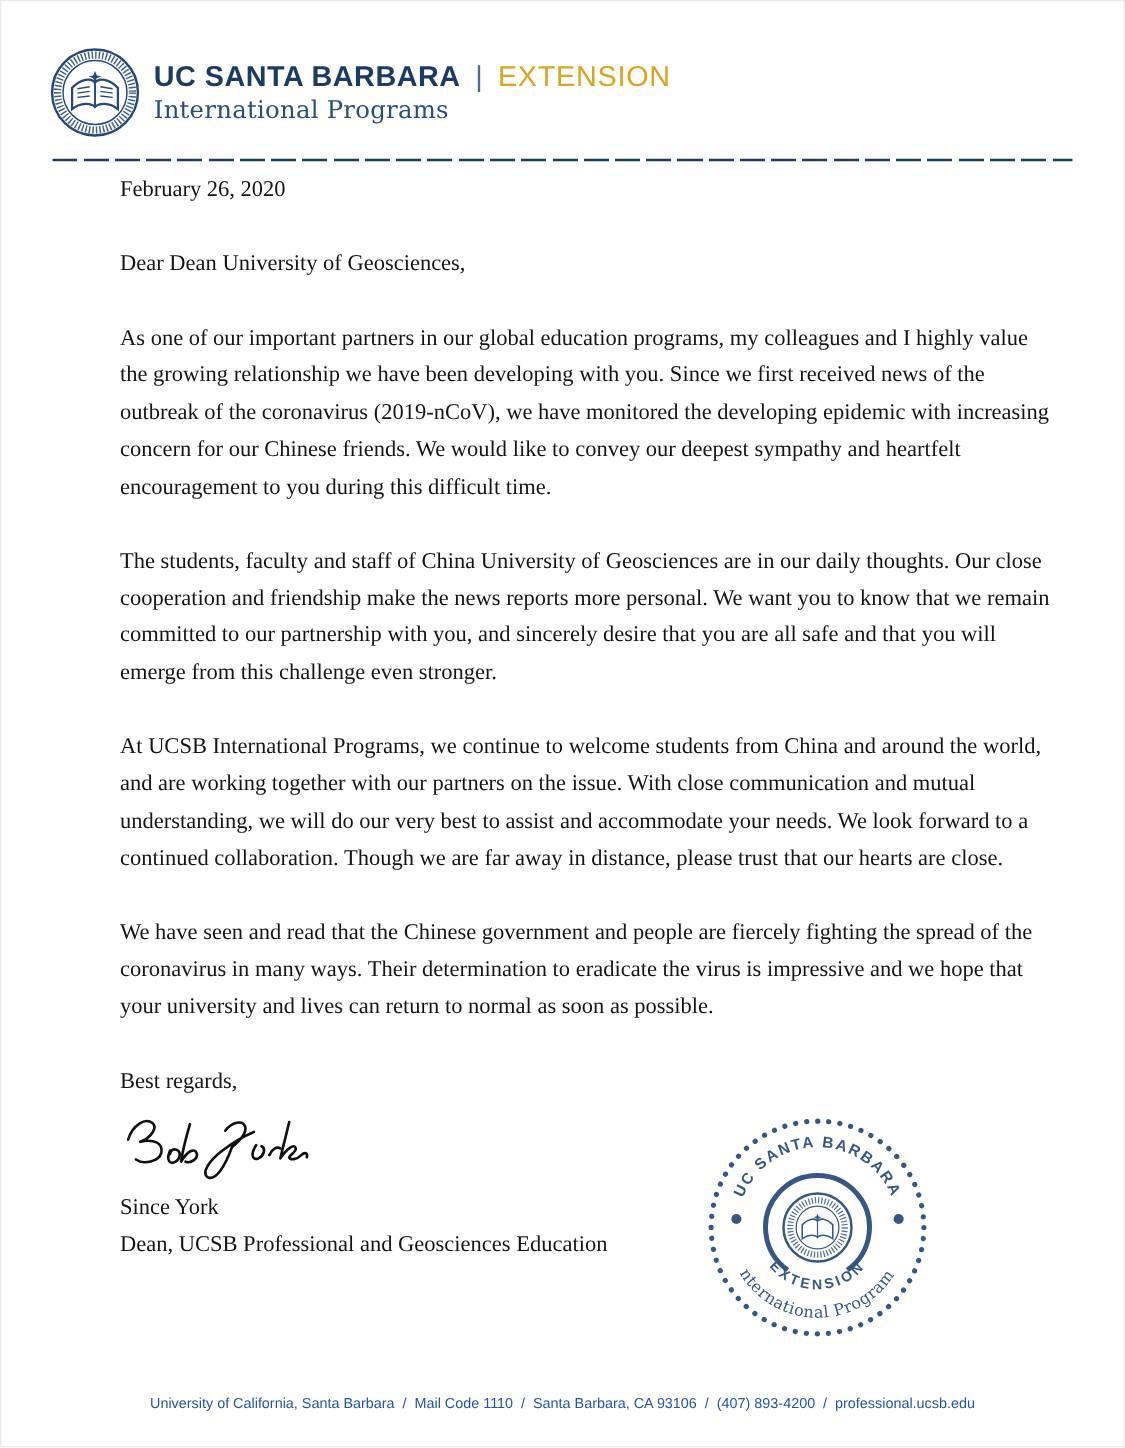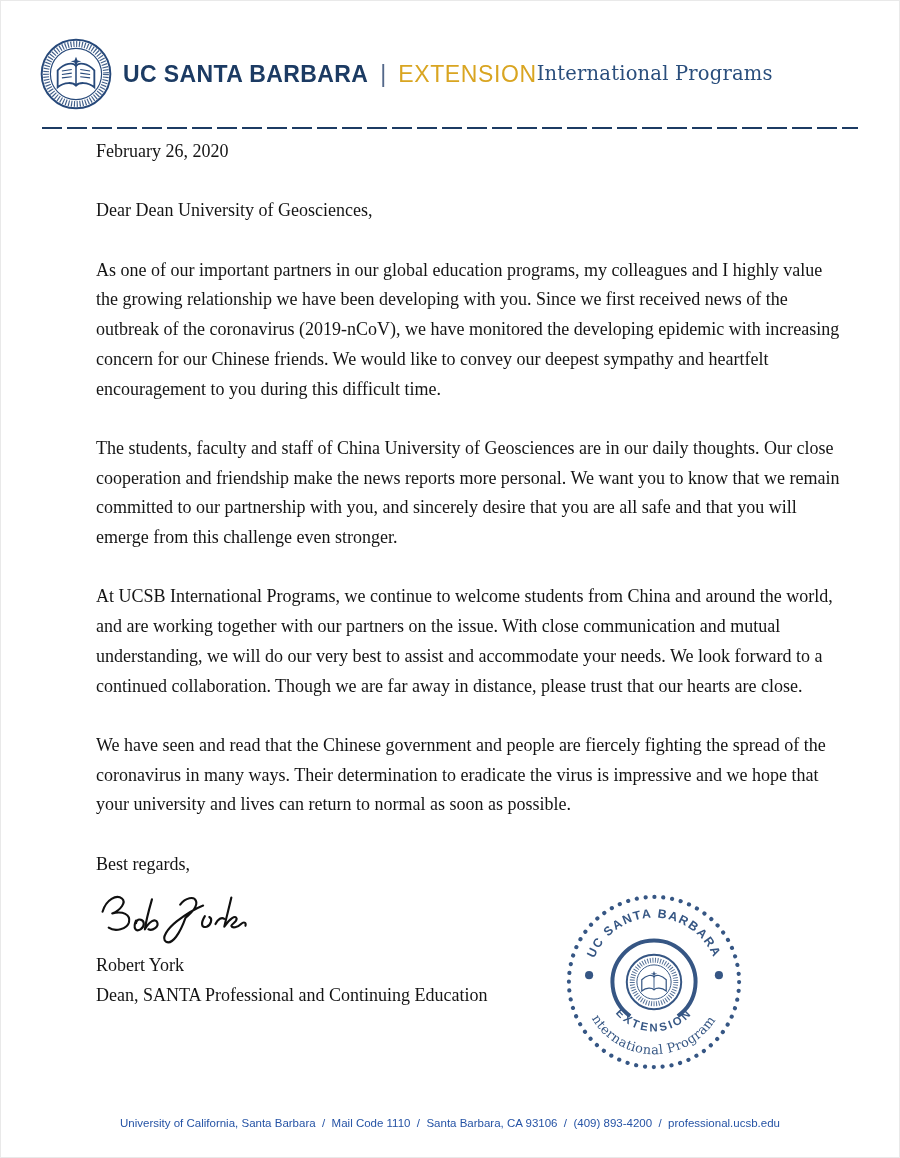--- a/index.html
+++ b/index.html
@@ -4,21 +4,21 @@
 <style>
   html,body{margin:0;padding:0;background:#fff;}
   .page{
     position:relative;width:900px;height:1158px;background:#fff;overflow:hidden;
     box-shadow:inset 0 0 0 1px #e9e9e9;
     font-family:"Liberation Serif",serif;color:#141414;
   }
   
   .letterhead{position:absolute;top:38px;left:40px;display:flex;align-items:center;gap:11px;}
   .seal-logo{width:72px;height:72px;flex:0 0 auto;}
-  .wordmark{display:flex;justify-content:center;}
+  .wordmark{display:flex;flex-direction:column;justify-content:center;}
   .brand-line{font-family:"Liberation Sans",sans-serif;font-size:23px;line-height:27px;letter-spacing:.4px;white-space:nowrap;}
   .brand-uc{color:#1C3B63;font-weight:700;}
   .brand-sb{color:#1C3B63;font-weight:700;}
   .brand-divider{color:#54688a;font-weight:400;margin:0 5px;}
   .brand-ext{color:#D9A521;font-weight:400;letter-spacing:.6px;}
   .brand-dept{font-family:"DejaVu Serif",serif;font-size:19.5px;line-height:25px;color:#2A4E7C;letter-spacing:.2px;}
   
   .rule{
     position:absolute;top:127px;left:42px;right:42px;height:2.4px;
     background:repeating-linear-gradient(90deg,#1C3B63 0 20px,transparent 20px 25px);
@@ -100,22 +100,22 @@
       <path d="M4,28 C8,14 20,8 26,13 C31,17 25,26 15,30 C27,27 36,31 34,40 C32,48 18,51 11,46"></path>
       <path d="M42,38 C38,47 42,51 47,48 C52,45 52,38 47,37 C44,36 42,39 42,41"></path>
       <path d="M60,14 C56,28 53,40 52,48 C57,39 64,35 66,40 C68,45 61,50 56,48"></path>
       <path d="M92,20 C98,12 108,10 110,16 C112,22 104,30 98,35 C92,52 83,66 76,62 C70,58 78,47 88,39 C97,32 108,25 118,21"></path>
       <path d="M120,33 C115,41 116,47 122,45 C127,43 129,36 125,34"></path>
       <path d="M132,42 C135,36 139,34 142,36"></path>
       <path d="M150,12 C147,25 144,36 142,45 C148,36 155,31 156,36 C156,40 150,42 150,44 C151,47 157,46 161,42 C164,39 167,40 166,44"></path>
     </svg>
 
     <div class="sender">
-      <div>Robert York</div>
-      <div>Dean, SANTA Professional and Continuing Education</div>
+      <div>Since York</div>
+      <div>Dean, UCSB Professional and Geosciences Education</div>
     </div>
   </main>
 
   <svg class="stamp" viewBox="0 0 190 190">
     <defs>
       <path id="arc-top" d="M33.9,72.8 A65,65 0 0 1 156.1,72.8"></path>
       <path id="arc-bot" d="M31.8,131.5 A73,73 0 0 0 158.2,131.5"></path>
       <path id="arc-ext" d="M56.7,127.1 A50,50 0 0 0 133.3,127.1"></path>
     </defs>
 
@@ -135,15 +135,15 @@
       <circle class="nv" cx="95" cy="95" r="22" stroke-width="5" stroke-dasharray="1 1.6" opacity=".85"></circle>
       <circle class="nv" cx="95" cy="95" r="17.3" stroke-width="1"></circle>
       <g transform="translate(95,96.5) scale(0.95)">
         <path class="nv" stroke-width="1.3" d="M-13,-4 C-8,-9 -2,-10 0,-7 C2,-10 8,-9 13,-4 L13,8 C8,4 2,4.5 0,6.8 C-2,4.5 -8,4 -13,8 Z"></path>
         <path class="nv" stroke-width="1" d="M0,-7 L0,6.8"></path>
         <path d="M0,-13.4 l1,2.5 2.5,.6 -2.5,.8 -1,2.4 -1,-2.4 -2.5,-.8 2.5,-.6 Z" fill="#2E507F"></path>
       </g>
     </g>
   </svg>
 
-  <footer class="footer">University of California, Santa Barbara  /  Mail Code 1110  /  Santa Barbara, CA 93106  /  (409) 893-4200  /  professional.ucsb.edu</footer>
+  <footer class="footer">University of California, Santa Barbara  /  Mail Code 1110  /  Santa Barbara, CA 93106  /  (407) 893-4200  /  professional.ucsb.edu</footer>
 
 </div>
 
 </body></html>

